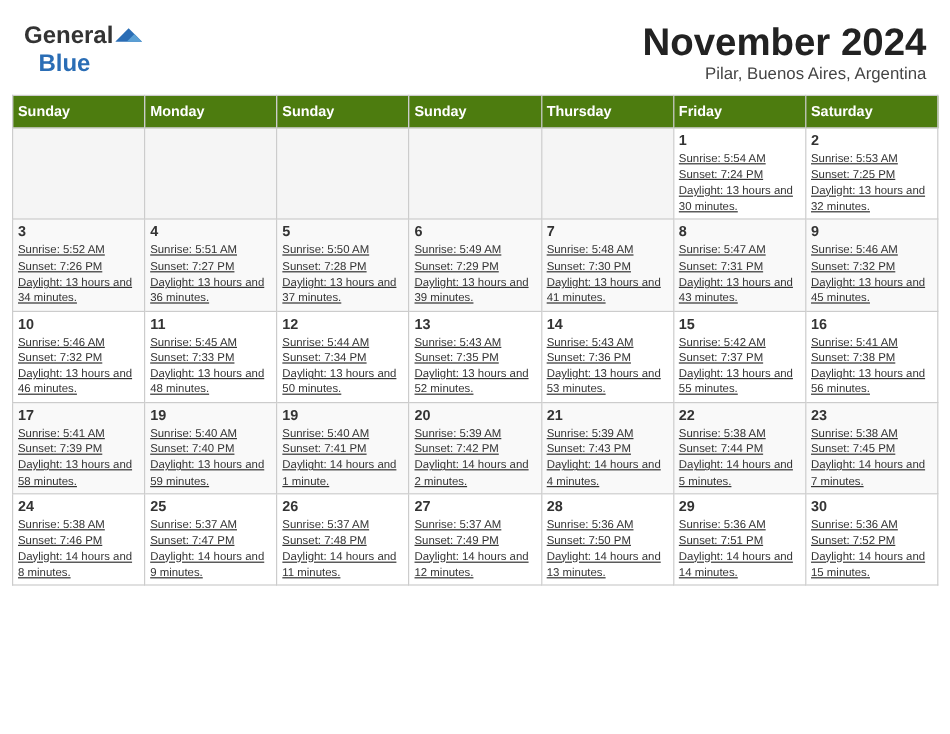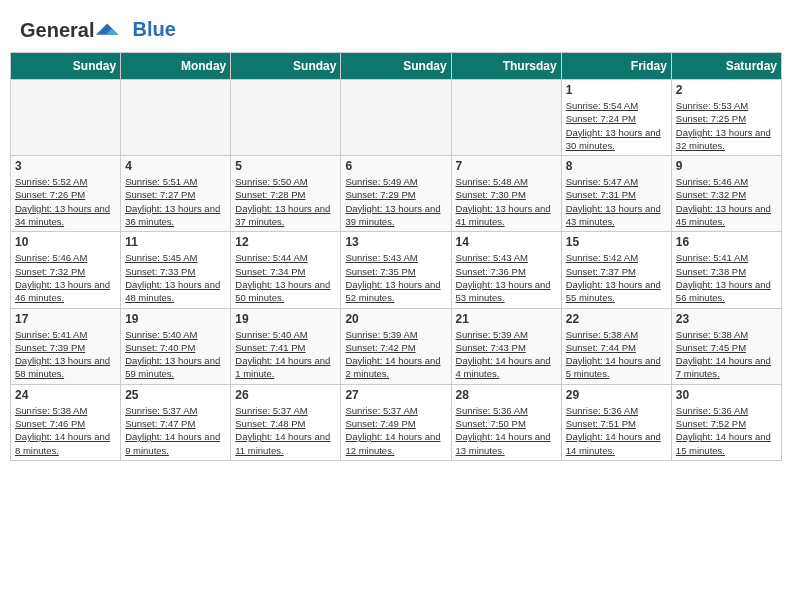--- a/index.html
+++ b/index.html
@@ -11,21 +11,21 @@
       padding: 10px;
     }
     .header {
       display: flex;
       align-items: flex-start;
       justify-content: space-between;
       padding: 8px 10px 4px 10px;
     }
     .logo {
       display: flex;
-      flex-direction: row;
+      flex-direction: column;
       align-items: flex-start;
     }
     .logo-text {
       display: flex;
       align-items: center;
     }
     .logo-general {
       font-size: 20px;
       font-weight: bold;
       color: #333;
@@ -53,26 +53,26 @@
     .location {
       font-size: 14px;
       color: #444;
     }
     table {
       width: 100%;
       border-collapse: collapse;
       margin-top: 6px;
     }
     th {
-      background-color: #0f766e;
+      background-color: #4d7c0f;
       color: #fff;
       font-size: 12px;
       font-weight: bold;
       padding: 6px 4px;
-      text-align: right;
+      text-align: left;
       border: 1px solid #ccc;
     }
     td {
       border: 1px solid #ccc;
       vertical-align: top;
       padding: 3px 4px;
       width: calc(100% / 7);
       min-height: 80px;
       font-size: 10px;
       color: #333;
@@ -104,20 +104,24 @@
   <div class="logo">
     <div class="logo-text">
       <span class="logo-general">General</span>
       <svg class="logo-icon" viewBox="0 0 30 24">
         <polygon points="14,4 28,18 0,18" fill="#2a6db5"></polygon>
         <polygon points="20,10 28,18 12,18" fill="#5a9fd4"></polygon>
       </svg>
     </div>
     <span class="logo-blue">Blue</span>
   </div>
+  <div class="title-section">
+    <div class="month-title">November 2024</div>
+    <div class="location">Pilar, Buenos Aires, Argentina</div>
+  </div>
 </div>
 
 <table>
   <thead>
     <tr>
     <th>Sunday</th>
         <th>Monday</th>
         <th>Sunday</th>
         <th>Sunday</th>
         <th>Thursday</th>

